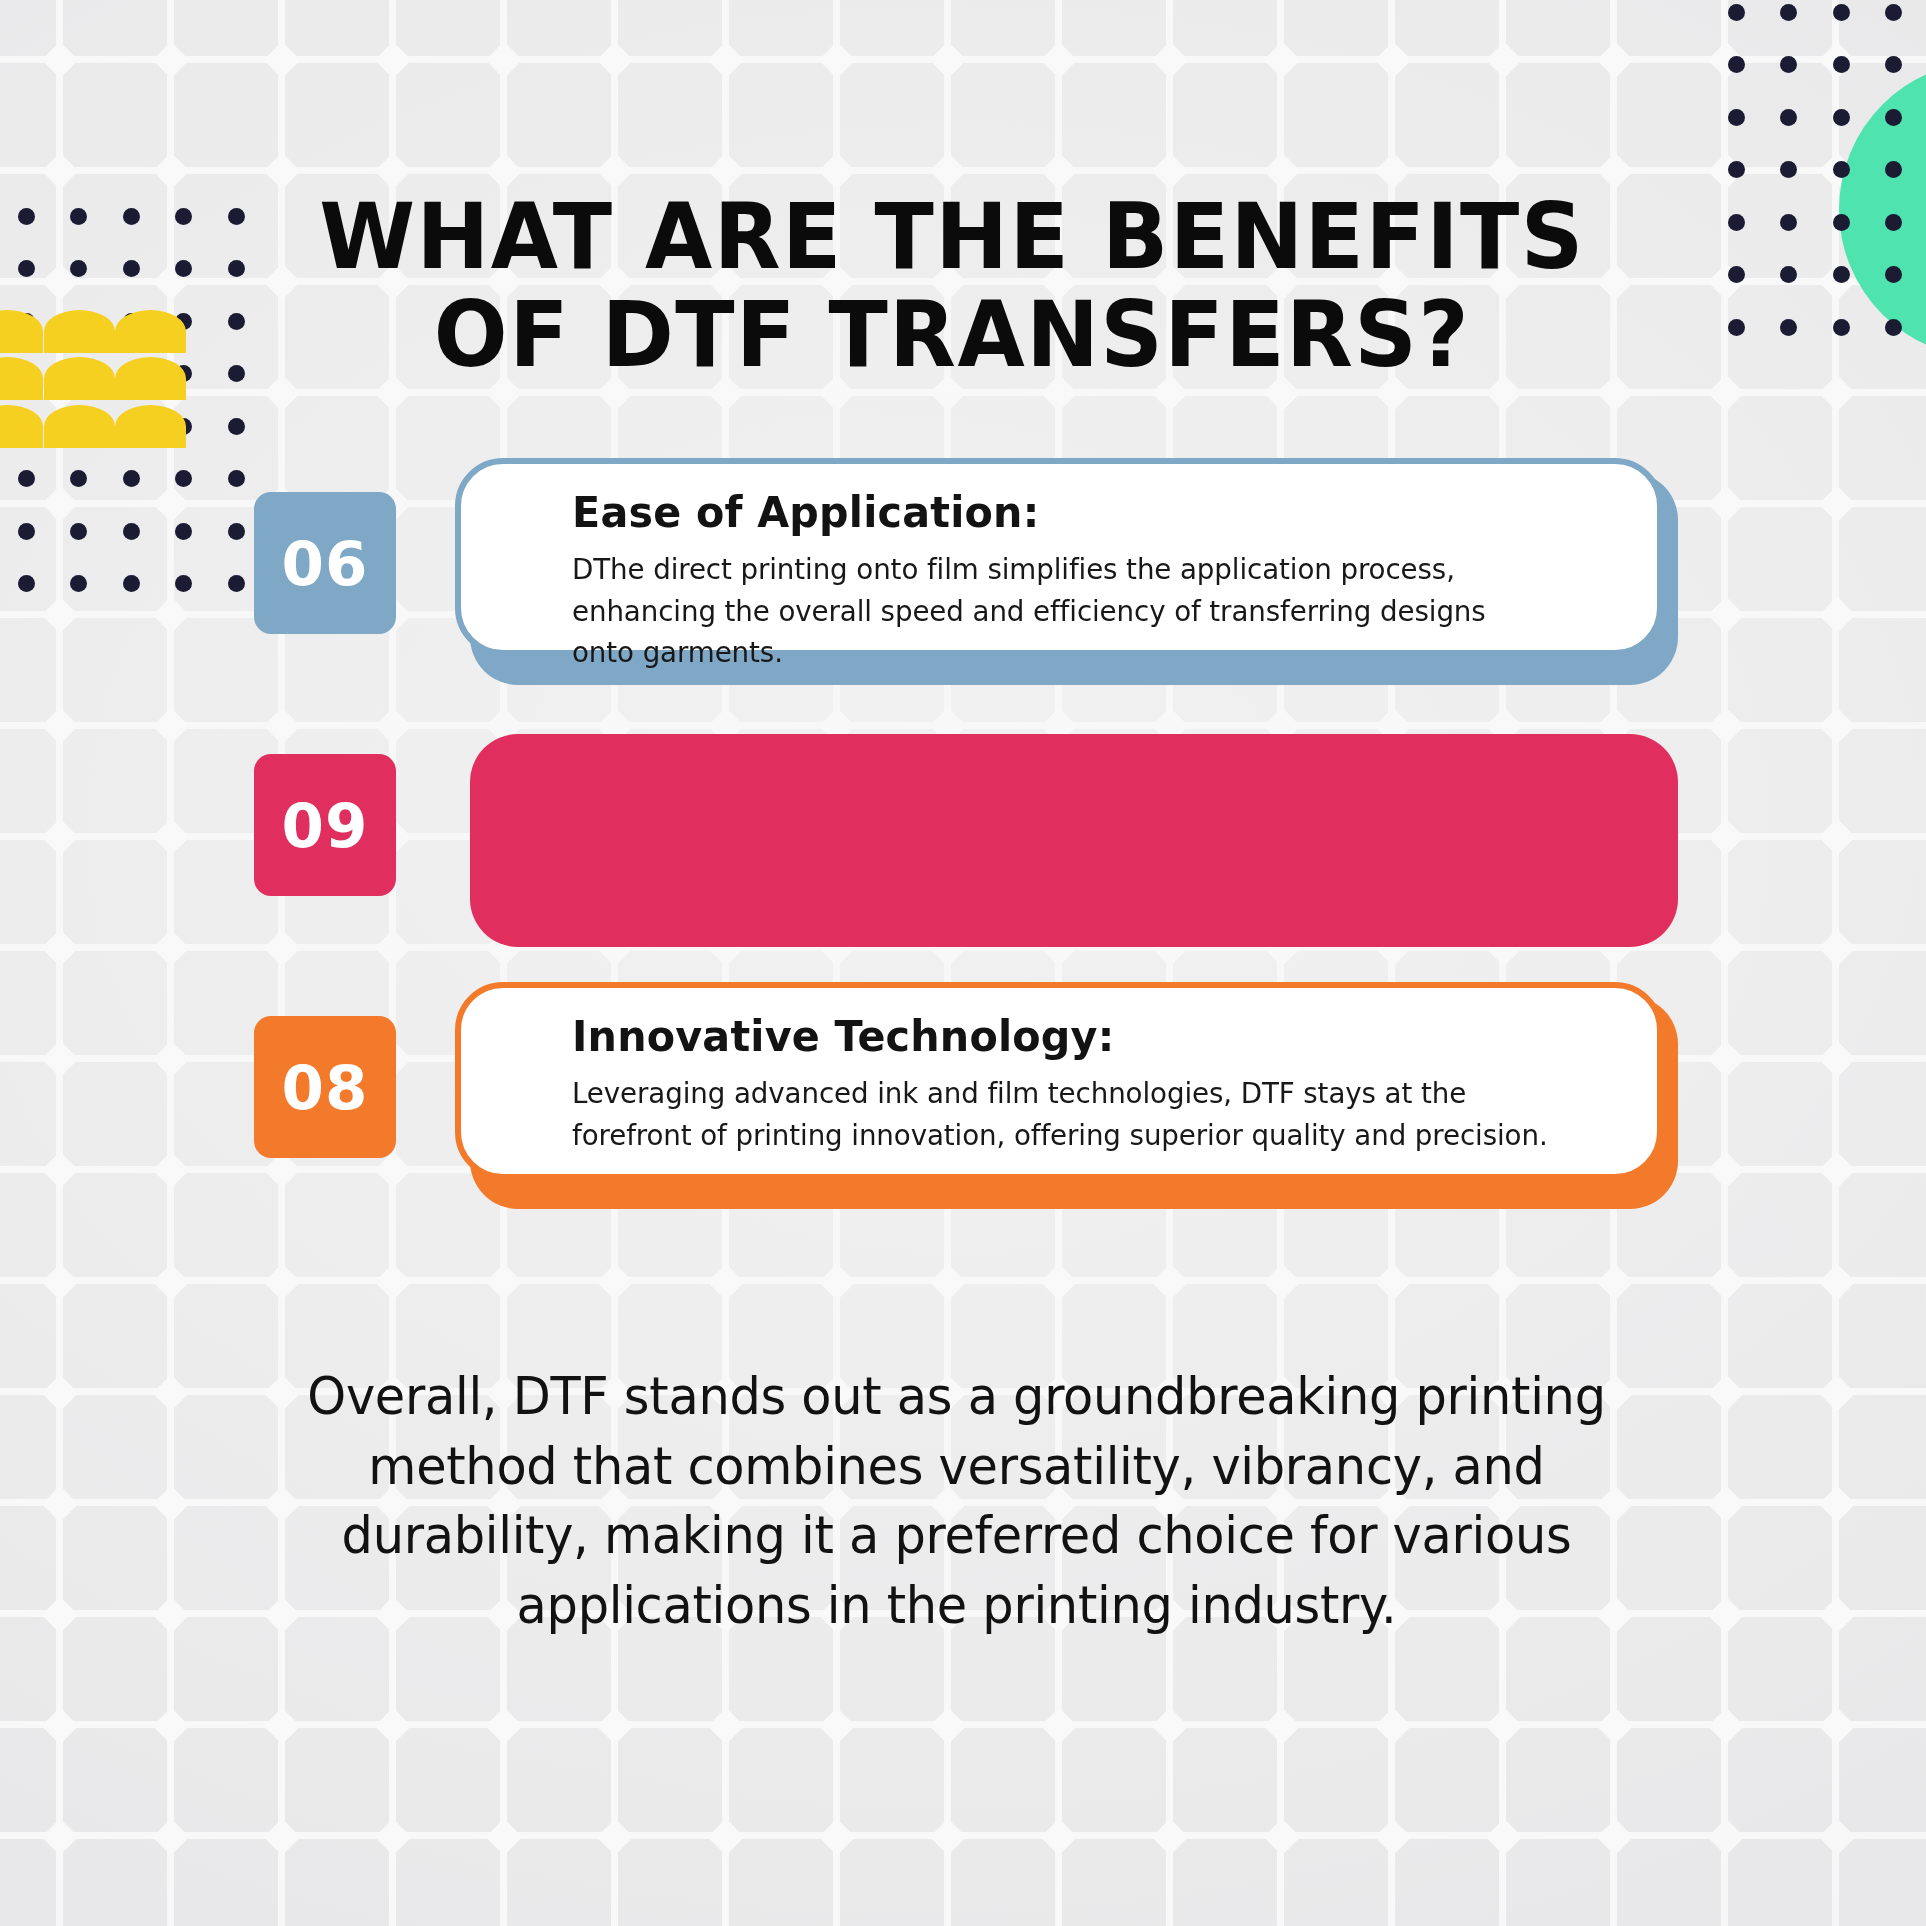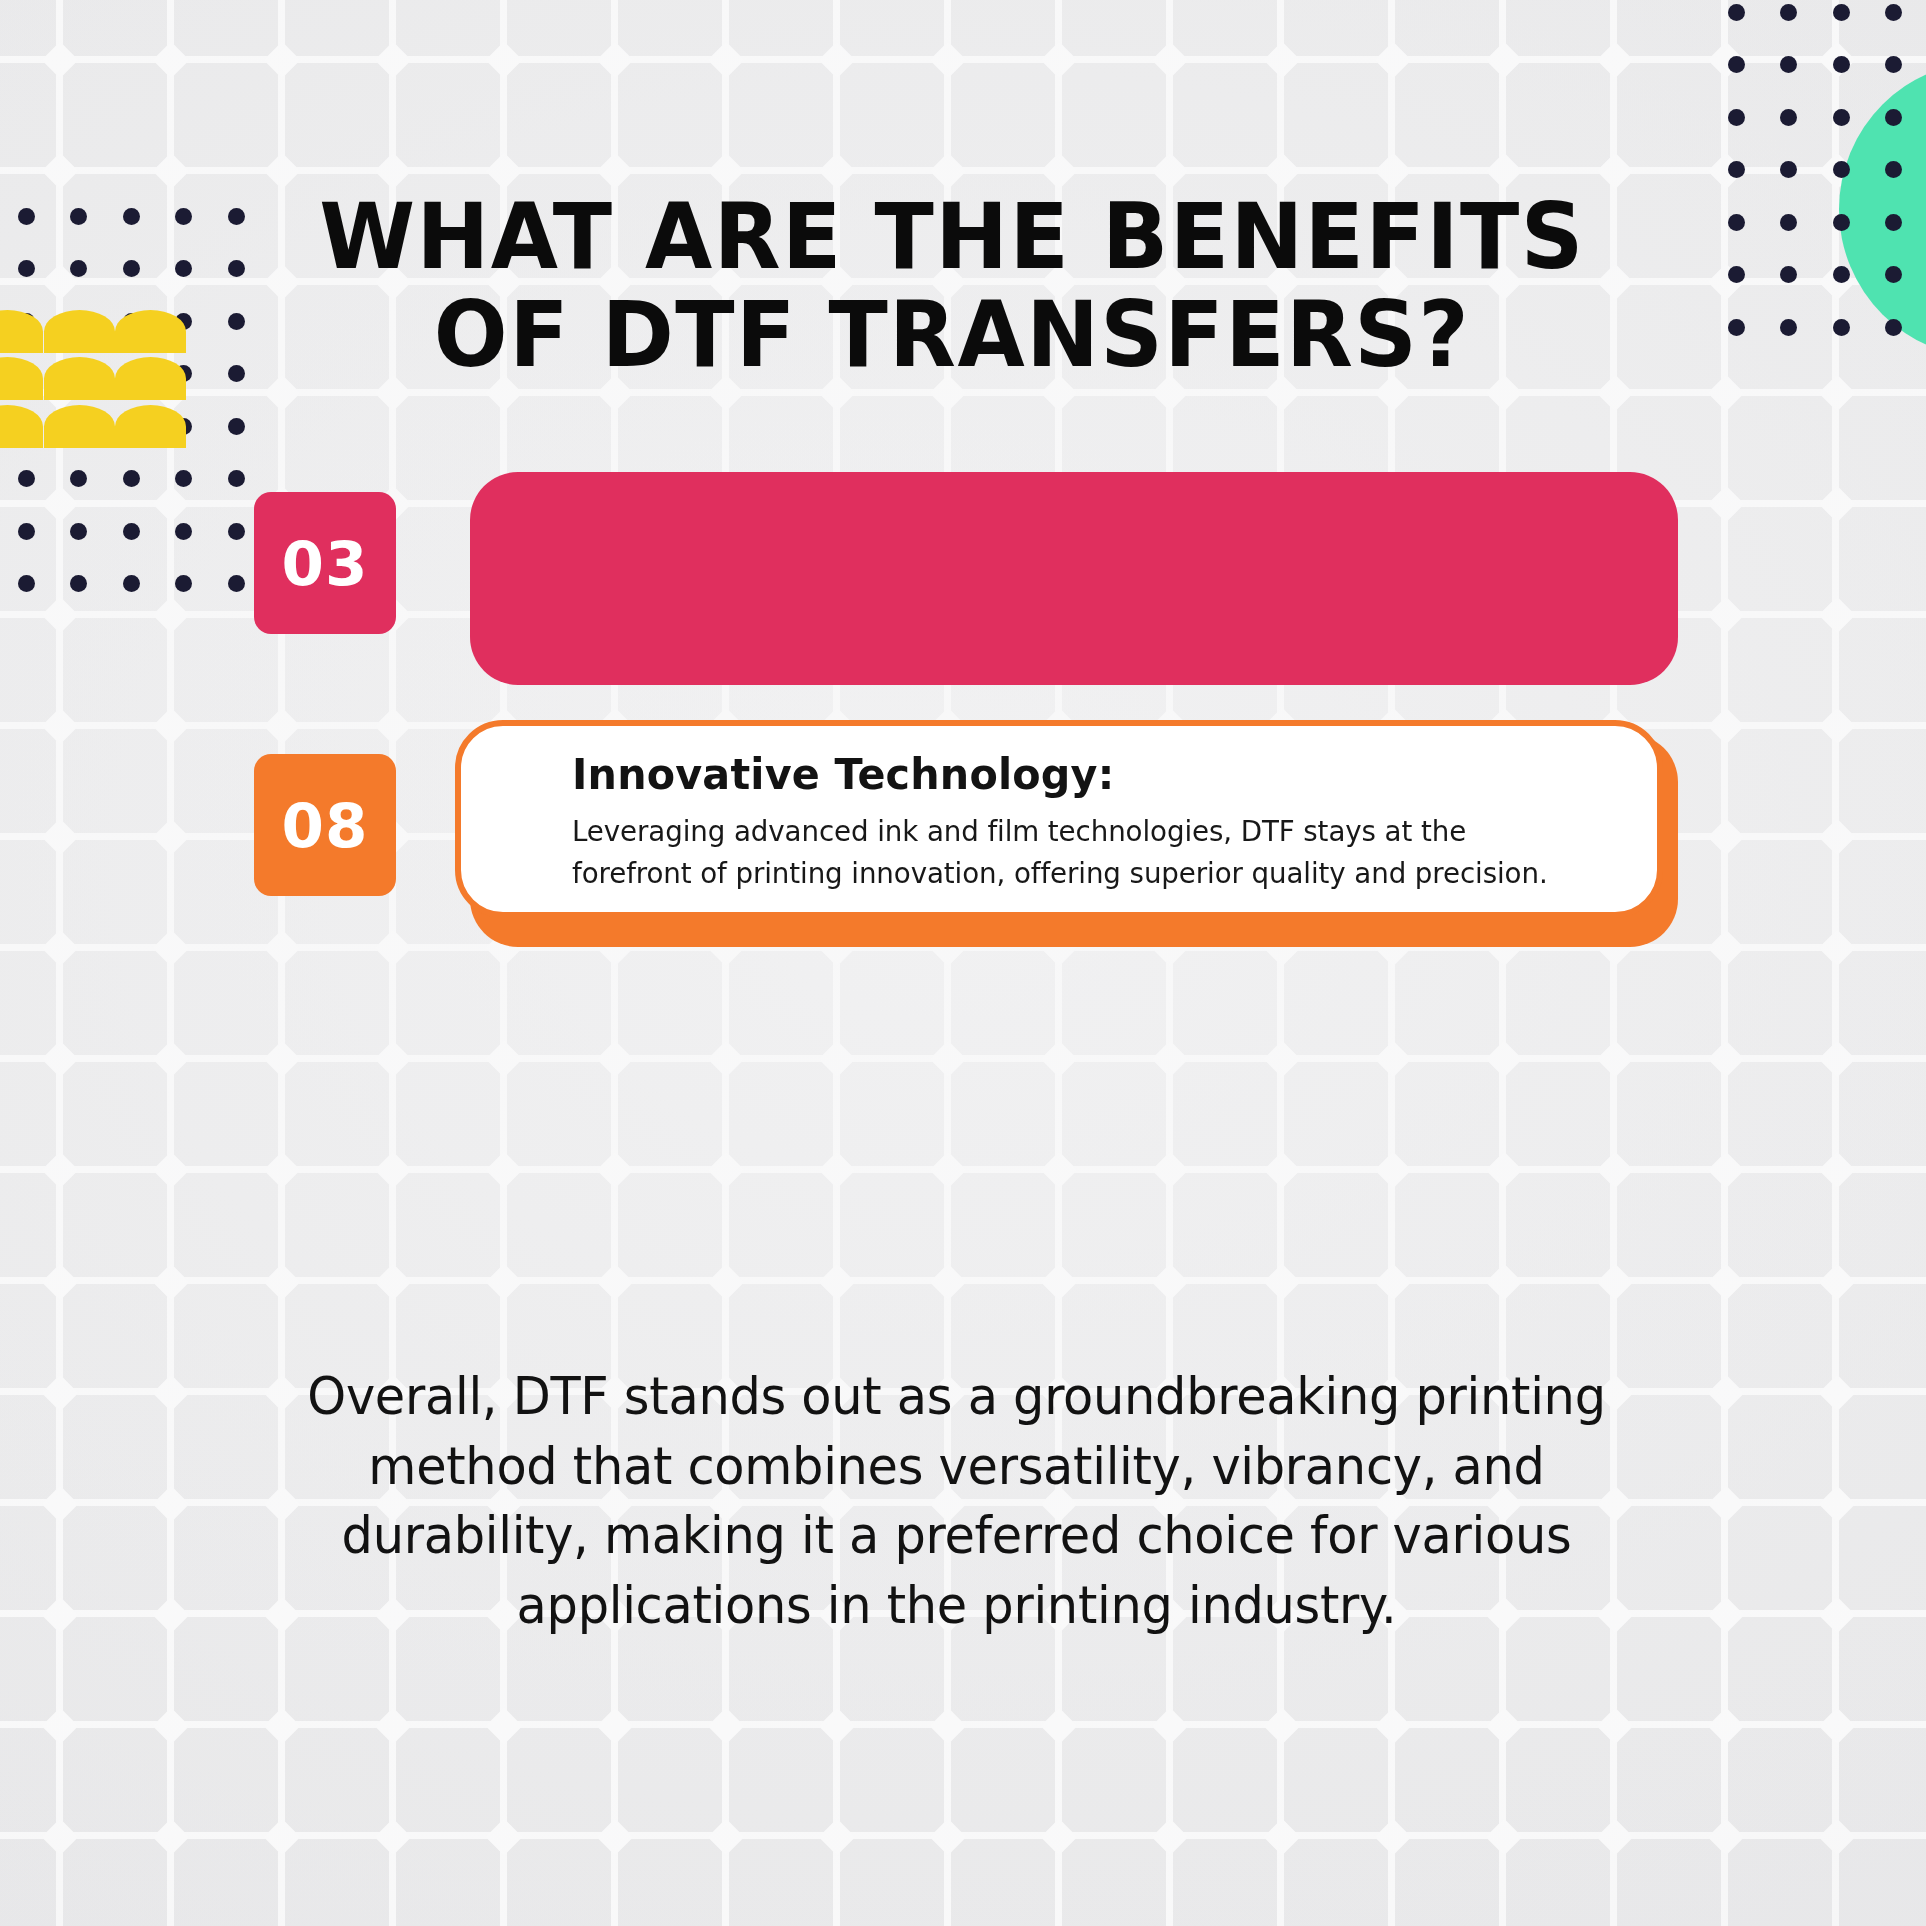--- a/index.html
+++ b/index.html
@@ -542,22 +542,30 @@
       <div class="half" style="position:absolute;left:44px;top:405px;width:71px;height:43px;background:#F5D020"></div>
       <div class="half" style="position:absolute;left:115px;top:405px;width:71px;height:43px;background:#F5D020"></div>
     </div>
 </div>
 
 <div id="content">
   <h1 class="page-title">WHAT ARE THE BENEFITS OF DTF TRANSFERS?</h1>
 
   <div class="cards" id="cards">
       <div class="card-row">
+        <div class="card-shadow" style="background: rgb(127, 168, 198);"></div>
+        <div class="card" style="border-color: rgb(127, 168, 198);">
+          <div class="card-title">Ease of Application:</div>
+          <div class="card-body">DThe direct printing onto film simplifies the application process, enhancing the overall speed and efficiency of transferring designs onto garments.</div>
+        </div>
+        <div class="badge" style="background: rgb(127, 168, 198);">06</div>
+      </div>
+      <div class="card-row">
         <div class="card-shadow" style="background: rgb(224, 47, 94);"></div>
-        <div class="badge" style="background: rgb(224, 47, 94);">03</div>
+        <div class="badge" style="background: rgb(224, 47, 94);">09</div>
       </div>
       <div class="card-row">
         <div class="card-shadow" style="background: rgb(244, 122, 43);"></div>
         <div class="card" style="border-color: rgb(244, 122, 43);">
           <div class="card-title">Innovative Technology:</div>
           <div class="card-body">Leveraging advanced ink and film technologies, DTF stays at the forefront of printing innovation, offering superior quality and precision.</div>
         </div>
         <div class="badge" style="background: rgb(244, 122, 43);">08</div>
       </div>
     </div>

